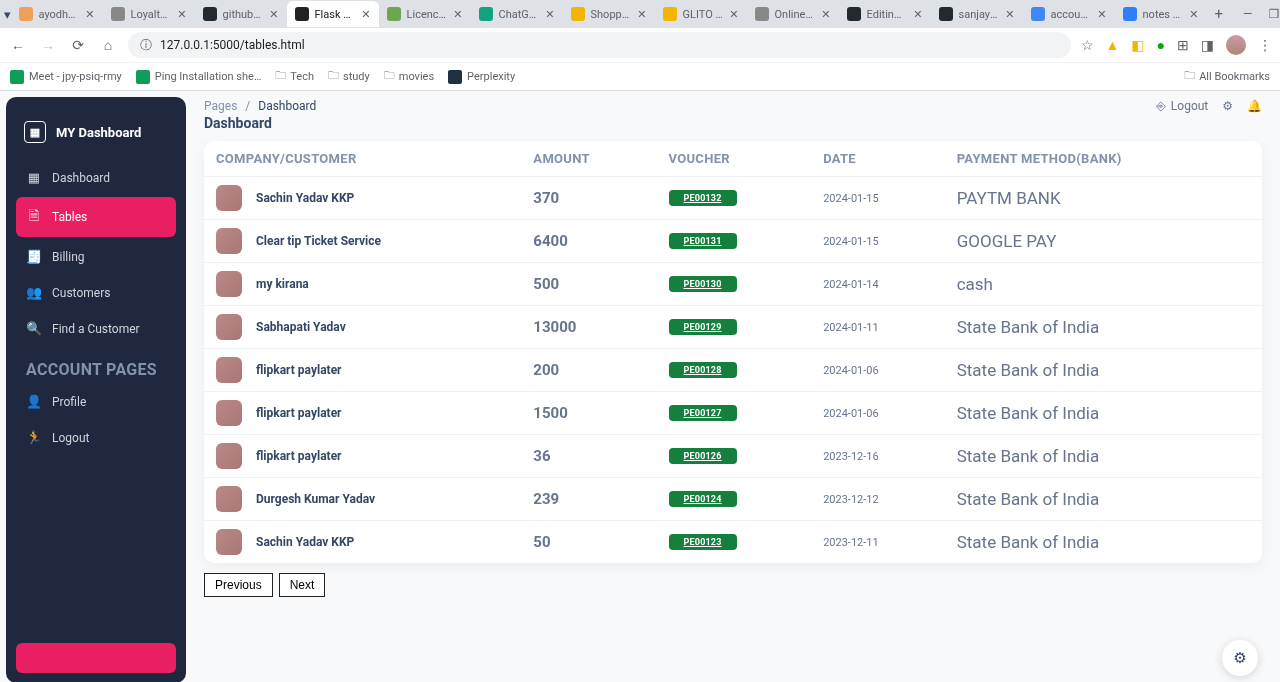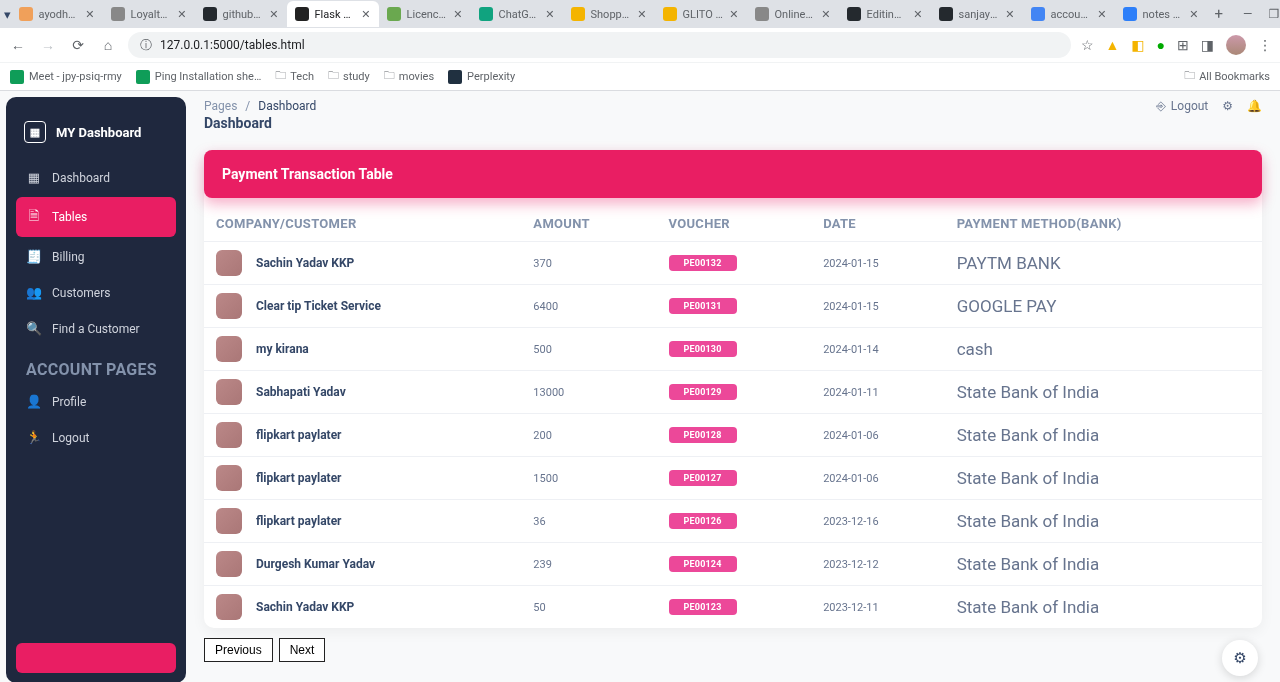--- a/index.html
+++ b/index.html
@@ -42,39 +42,39 @@
 .brand-icon { width: 22px; height: 22px; border: 1.5px solid #fff; border-radius: 4px; display: flex; align-items: center; justify-content: center; font-size: 11px; }
 .nav-item { display: flex; align-items: center; gap: 10px; padding: 9px 10px; border-radius: 6px; font-size: 12px; color: #cfd3dc; cursor: pointer; margin-bottom: 3px; }
 .nav-item.active { background: #e91e63; color: #fff; }
 .nav-item .nav-icon { width: 16px; text-align: center; font-size: 13px; }
 .nav-section { font-size: 16px; font-weight: 700; color: #8392ab; padding: 12px 10px 6px; letter-spacing: 0.3px; }
 .sidebar-bottom { margin-top: auto; }
 .btn-pink { background: #e91e63; height: 30px; border-radius: 6px; margin-top: 8px; }
 
 
 .main { flex: 1; padding: 8px 18px 0 18px; overflow: auto; }
-.top-row { display: flex; align-items: flex-start; justify-content: space-between; margin-bottom: 19px; }
+.top-row { display: flex; align-items: flex-start; justify-content: space-between; margin-bottom: 10px; }
 .breadcrumb { font-size: 12px; color: #8392ab; }
 .breadcrumb .sep { margin: 0 5px; }
 .breadcrumb .current { color: #344767; }
 .page-title { font-size: 14px; font-weight: 700; color: #344767; margin-top: 2px; }
 .top-actions { display: flex; align-items: center; gap: 14px; color: #67748e; font-size: 12px; }
 .top-actions .logout { display: flex; align-items: center; gap: 5px; cursor: pointer; }
 
 .card { background: #fff; border-radius: 10px; box-shadow: 0 4px 14px rgba(0,0,0,0.05); margin-bottom: 10px; }
 .card-header { background: #e91e63; color: #fff; padding: 16px 18px; border-radius: 8px; font-size: 14px; font-weight: 700; margin: 0 0 8px 0; position: relative; top: 0; box-shadow: 0 6px 14px rgba(233,30,99,0.35);}
 .table { width: 100%; border-collapse: collapse; }
 .table th { font-size: 13px; font-weight: 700; color: #8392ab; text-transform: uppercase; padding: 10px 12px; text-align: left; letter-spacing: 0.3px; }
 .table th.center, .table td.center { text-align: left; }
 .table td { padding: 8px 12px; border-top: 1px solid #eef0f4; font-size: 12px; vertical-align: middle; }
 .customer-cell { display: flex; align-items: center; gap: 14px; }
 .row-avatar { width: 26px; height: 26px; border-radius: 6px; background: linear-gradient(135deg,#b88,#a77); flex-shrink: 0; }
 .customer-name { font-weight: 700; color: #344767; font-size: 12px; }
-.amount { color: #67748e; font-size: 11px; font-weight: 400;}
-.badge { display: inline-block; background: #ec4899; color: #fff; font-size: 9px; font-weight: 700; padding: 3px 15px; border-radius: 4px; letter-spacing: 0.2px;}
+.amount { color: #67748e; font-size: 15px; font-weight: 700;}
+.badge { display: inline-block; background: #15803d; color: #fff; font-size: 9px; font-weight: 700; padding: 3px 15px; border-radius: 4px; letter-spacing: 0.2px; text-decoration: underline;}
 .date-cell { color: #67748e; font-size: 11px; }
 .method-cell { color: #67748e; font-size: 17px; }
 
 .pagination { display: flex; gap: 6px; margin: 4px 0 0 0; }
 .pagination button { background: #fff; border: 1px solid #222; padding: 4px 10px; font-size: 12px; cursor: pointer; }
 
 .fab { position: fixed; right: 22px; bottom: 6px; width: 36px; height: 36px; border-radius: 50%; background: #fff; box-shadow: 0 2px 10px rgba(0,0,0,0.15); display:flex; align-items:center; justify-content:center; color:#344767; font-size:15px; }
 </style>
 </head>
 <body>
@@ -267,21 +267,20 @@
         <span class="logout">
           <span>⎆</span>
           <span>Logout</span>
         </span>
         <span>⚙</span>
         <span>🔔</span>
       </div>
     </div>
 
     <div class="card">
-      <div class="card-header">Payment Transaction Table</div>
       <table class="table">
         <thead>
           <tr>
             <th>COMPANY/CUSTOMER</th>
             <th>AMOUNT</th>
             <th>VOUCHER</th>
             <th class="center">DATE</th>
             <th class="center">PAYMENT METHOD(BANK)</th>
           </tr>
         </thead>

